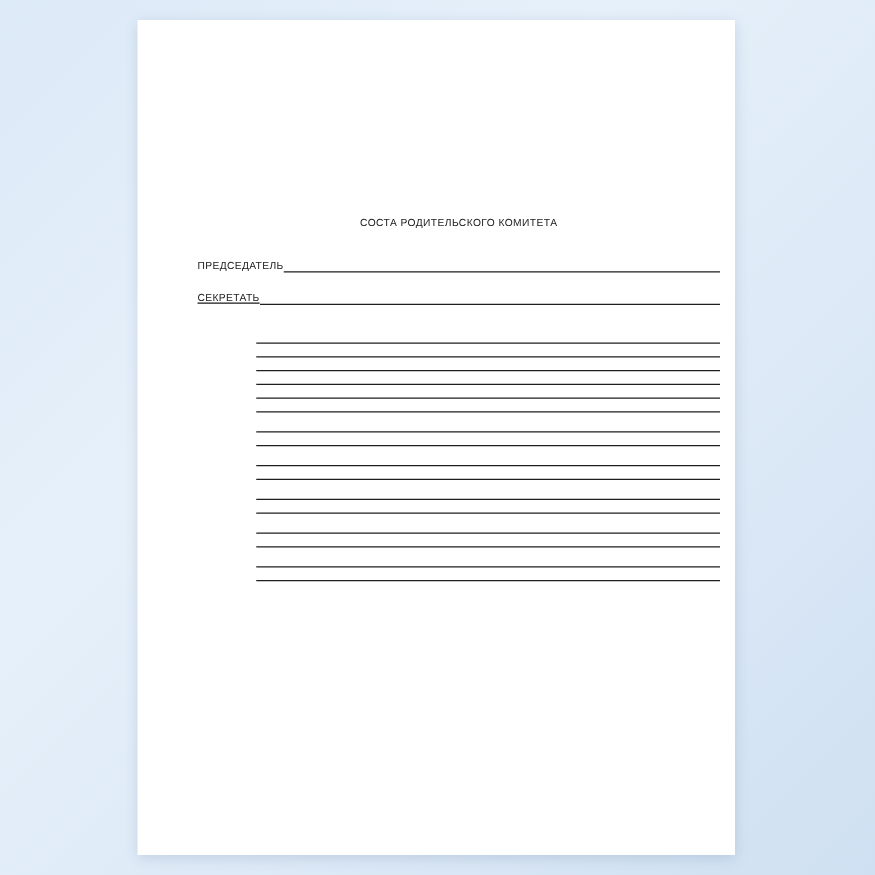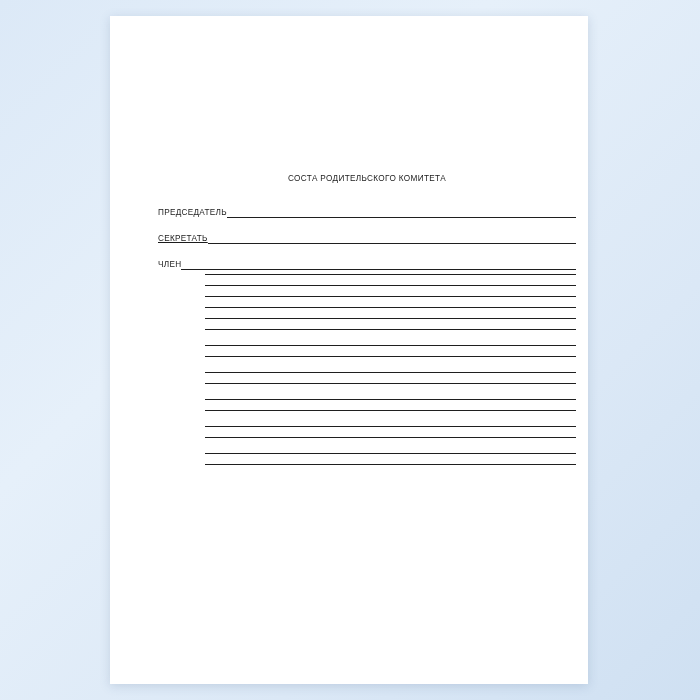--- a/index.html
+++ b/index.html
@@ -98,24 +98,20 @@
       <div class="field-row field-1">
         <span class="field-label">ПРЕДСЕДАТЕЛЬ</span>
         <span class="field-rule"></span>
       </div>
 
       <div class="field-row field-2">
         <span class="field-label">СЕКРЕТАТЬ</span>
         <span class="field-rule"></span>
       </div>
 
-      <div class="field-row field-3">
-        <span class="field-label">ЧЛЕН</span>
-        <span class="field-rule"></span>
-      </div>
 
       <div class="lines-block">
         <div class="rule-line"></div>
         <div class="rule-gap-sm"></div>
         <div class="rule-line"></div>
         <div class="rule-gap-sm"></div>
         <div class="rule-line"></div>
         <div class="rule-gap-sm"></div>
         <div class="rule-line"></div>
         <div class="rule-gap-sm"></div>

